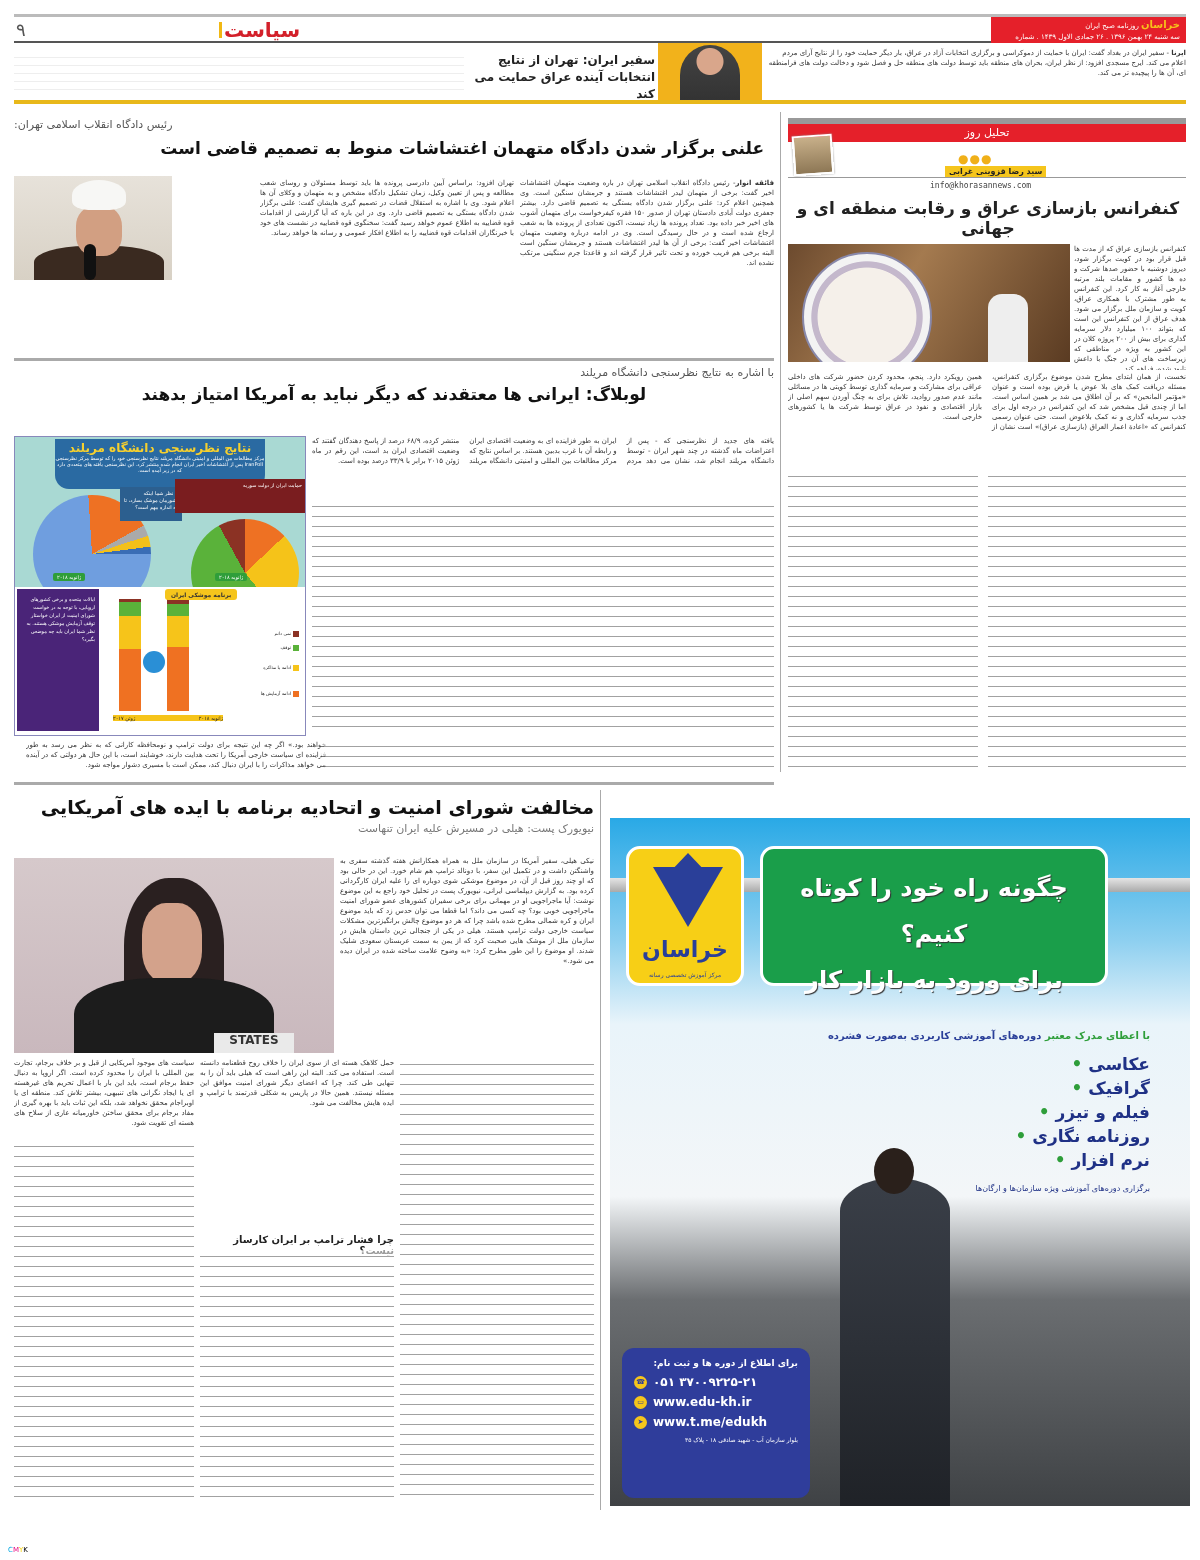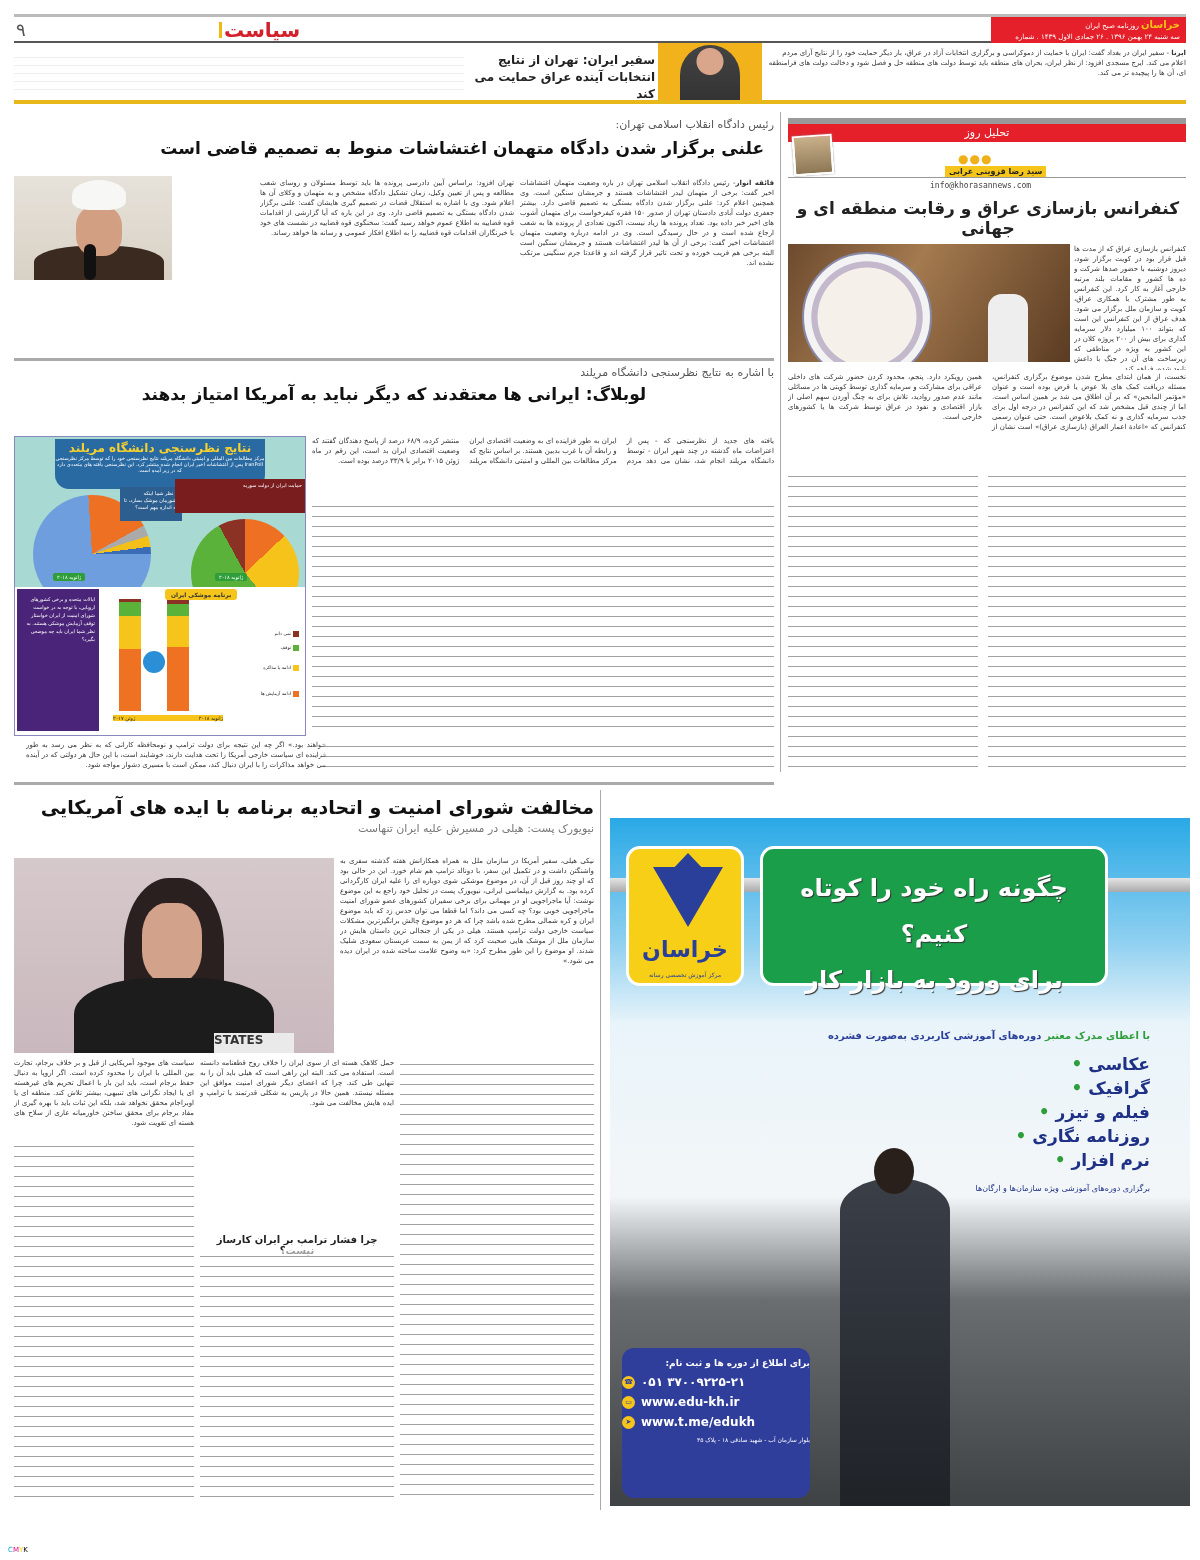--- a/index.html
+++ b/index.html
@@ -56,40 +56,40 @@
   .stacked { position: absolute; bottom: 10px; width: 22px; }
   .legend-item { position: absolute; right: 4px; font-size: 4.5px; line-height: 6px; width: 62px; }
   .legend-item i { display: inline-block; width: 6px; height: 6px; margin-left: 2px; vertical-align: middle; }
   .badge-green { position: absolute; background: #2f9e3a; color: #fff; font-size: 5px; padding: 1px 4px; border-radius: 2px; }
   .missile-label { position: absolute; left: 150px; top: 152px; background: #f5c51c; font-size: 6px; font-weight: bold; padding: 2px 6px; border-radius: 3px; color: #333; }
   
   .haley-photo { left: 14px; top: 858px; width: 320px; height: 195px; background: linear-gradient(#d6c9cb, #c9b8bd); overflow: hidden; }
   .haley-photo .hair { position: absolute; left: 110px; top: 20px; width: 100px; height: 150px; background: #2a2020; border-radius: 45% 45% 10% 10%; }
   .haley-photo .face { position: absolute; left: 128px; top: 45px; width: 60px; height: 80px; background: #d3a28b; border-radius: 40%; }
   .haley-photo .body { position: absolute; left: 60px; top: 120px; width: 200px; height: 90px; background: #1c1c1c; border-radius: 40% 40% 0 0; }
-  .haley-photo .sign { position: absolute; left: 200px; top: 175px; width: 80px; height: 22px; background: #eaeaea; color: #333; font-size: 12px; font-weight: bold; direction: ltr; }
+  .haley-photo .sign { position: absolute; left: 200px; top: 175px; width: 80px; height: 22px; background: #eaeaea; color: #333; font-size: 12px; font-weight: bold; text-align: center; direction: ltr; }
   .subhead { font-size: 10px; font-weight: bold; color: #222; }
   
   .ad { left: 610px; top: 818px; width: 580px; height: 688px; background: linear-gradient(#29a9e6 0%, #8fd0f0 18%, #e9f4fa 30%, #f3f6f8 55%, #6b6e71 70%, #3f4245 100%); overflow: hidden; }
   .ad-logo { position: absolute; left: 16px; top: 28px; width: 118px; height: 140px; background: #f7cf16; border-radius: 14px; border: 3px solid #fff; text-align: center; }
   .ad-logo .tri { position: absolute; left: 24px; top: 18px; width: 0; height: 0; border-left: 35px solid transparent; border-right: 35px solid transparent; border-top: 60px solid #2a3f99; }
   .ad-logo .tri2 { position: absolute; left: 40px; top: 4px; width: 0; height: 0; border-left: 19px solid transparent; border-right: 19px solid transparent; border-bottom: 20px solid #2a3f99; }
   .ad-logo .name { position: absolute; left: 0; right: 0; top: 88px; font-size: 22px; font-weight: bold; color: #2a3f99; }
   .ad-logo .sub { position: absolute; left: 0; right: 0; top: 122px; font-size: 6px; color: #2a3f99; }
   .ad-sign { position: absolute; left: 150px; top: 28px; width: 348px; height: 140px; background: #1a9e4a; border: 3px solid #fff; border-radius: 14px; color: #fff; font-weight: bold; font-size: 24px; line-height: 46px; text-align: center; padding-top: 16px; text-shadow: 1px 1px 1px #333; }
   .ad-rail { position: absolute; left: 0; right: 0; top: 60px; height: 14px; background: linear-gradient(#e5e5e5, #aaa); z-index: 0; }
   .ad-intro { position: absolute; right: 40px; top: 212px; font-size: 10px; font-weight: bold; color: #2a3f99; }
   .ad-intro span { color: #2e9e3a; }
   .ad-list { position: absolute; right: 40px; top: 234px; list-style: none; }
   .ad-list li { font-size: 17px; font-weight: bold; color: #1f3186; line-height: 24px; }
   .ad-list li::after { content: " •"; color: #2e9e3a; }
   .ad-tag { position: absolute; right: 40px; top: 366px; font-size: 8px; font-weight: normal; color: #1f3186; }
   .ad-man { position: absolute; left: 230px; top: 360px; width: 110px; height: 330px; background: linear-gradient(#3a3f48, #1f2227); border-radius: 50% 50% 0 0 / 10% 10% 0 0; }
   .ad-man .head { position: absolute; left: 34px; top: -30px; width: 40px; height: 46px; border-radius: 50%; background: #2a201b; }
-  .ad-contact { position: absolute; left: 12px; top: 530px; width: 188px; height: 150px; background: #2f3d9b; border-radius: 12px; color: #fff; padding: 10px 0; }
+  .ad-contact { position: absolute; left: 12px; top: 530px; width: 188px; height: 150px; background: #2f3d9b; border-radius: 12px; color: #fff; padding: 10px 12px; }
   .ad-contact .ttl { font-size: 9px; font-weight: bold; margin-bottom: 4px; }
   .ad-contact .row { direction: ltr; text-align: left; font-size: 12px; font-weight: bold; line-height: 20px; }
   .ad-contact .row i { display: inline-block; width: 13px; height: 13px; border-radius: 50%; background: #f5c51c; margin-right: 6px; vertical-align: middle; font-size: 7px; color: #2f3d9b; text-align: center; line-height: 13px; font-style: normal; }
   .ad-contact .addr { font-size: 6px; margin-top: 4px; }
   .cmyk { left: 8px; top: 1546px; font-size: 7px; direction: ltr; }
 </style>
 </head>
 <body>
 
 <div class="abs rule-top"></div>
@@ -122,21 +122,21 @@
 <div class="abs conf-photo">
     <div class="seal"></div>
     <div class="man"></div>
   </div>
 <div class="abs text-block" style="left:1074px; top:244px; width:112px; height:126px;">کنفرانس بازسازی عراق که از مدت ها قبل قرار بود در کویت برگزار شود، دیروز دوشنبه با حضور صدها شرکت و ده ها کشور و مقامات بلند مرتبه خارجی آغاز به کار کرد. این کنفرانس به طور مشترک با همکاری عراق، کویت و سازمان ملل برگزار می شود. هدف عراق از این کنفرانس این است که بتواند ۱۰۰ میلیارد دلار سرمایه گذاری برای بیش از ۲۰۰ پروژه کلان در این کشور به ویژه در مناطقی که زیرساخت های آن در جنگ با داعش نابود شده، فراهم کند.</div>
 <div class="abs text-block" style="left:788px; top:372px; width:398px; height:400px; column-count:2; column-gap:10px;">نخست، از همان ابتدای مطرح شدن موضوع برگزاری کنفرانس، مسئله دریافت کمک های بلا عوض یا قرض بوده است و عنوان «مؤتمر المانحین» که بر آن اطلاق می شد بر همین اساس است. اما از چندی قبل مشخص شد که این کنفرانس در درجه اول برای جذب سرمایه گذاری و نه کمک بلاعوض است. حتی عنوان رسمی کنفرانس که «اعادة اعمار العراق (بازسازی عراق)» است نشان از همین رویکرد دارد. پنجم، محدود کردن حضور شرکت های داخلی عراقی برای مشارکت و سرمایه گذاری توسط کویتی ها در مسائلی مانند عدم صدور روادید، تلاش برای به چنگ آوردن سهم اصلی از بازار اقتصادی و نفوذ در عراق توسط شرکت ها یا کشورهای خارجی است.</div>
 <div class="abs lines" style="left:988px; top:470px; width:198px; height:300px;"></div>
 <div class="abs lines" style="left:788px; top:470px; width:190px; height:300px;"></div>
 <div class="abs col-divider" style="left:780px; top:112px; height:660px;"></div>
 
-<div class="abs kicker" style="left:14px; top:118px; width:760px; text-align:right;">رئیس دادگاه انقلاب اسلامی تهران:</div>
+<div class="abs kicker" style="left:14px; top:118px; width:760px; text-align:left;">رئیس دادگاه انقلاب اسلامی تهران:</div>
 <div class="abs headline" style="left:4px; top:138px; width:760px; text-align:right;">علنی برگزار شدن دادگاه متهمان اغتشاشات منوط به تصمیم قاضی است</div>
 <div class="abs text-block" style="left:520px; top:178px; width:254px; height:104px;"><b>فائقه انوار</b><span>- رئیس دادگاه انقلاب اسلامی تهران در باره وضعیت متهمان اغتشاشات اخیر گفت: برخی از متهمان لیدر اغتشاشات هستند و جرمشان سنگین است. وی همچنین اعلام کرد: علنی برگزار شدن دادگاه بستگی به تصمیم قاضی دارد. بیشتر جعفری دولت آبادی دادستان تهران از صدور ۱۵۰ فقره کیفرخواست برای متهمان آشوب های اخیر خبر داده بود. تعداد پرونده ها زیاد نیست، اکنون تعدادی از پرونده ها به شعب ارجاع شده است و در حال رسیدگی است. وی در ادامه درباره وضعیت متهمان اغتشاشات اخیر گفت: برخی از آن ها لیدر اغتشاشات هستند و جرمشان سنگین است البته برخی هم فریب خورده و تحت تاثیر قرار گرفته اند و قاعدتا جرم سنگینی مرتکب نشده اند.</span></div>
 <div class="abs text-block" style="left:260px; top:178px; width:254px; height:104px;">تهران افزود: براساس آیین دادرسی پرونده ها باید توسط مسئولان و روسای شعب مطالعه و پس از تعیین وکیل، زمان تشکیل دادگاه مشخص و به متهمان و وکلای آن ها اعلام شود. وی با اشاره به استقلال قضات در تصمیم گیری هایشان گفت: علنی برگزار شدن دادگاه بستگی به تصمیم قاضی دارد. وی در این باره که آیا گزارشی از اقدامات قوه قضاییه به اطلاع عموم خواهد رسید گفت: سخنگوی قوه قضاییه در نشست های خود با خبرنگاران اقدامات قوه قضاییه را به اطلاع افکار عمومی و رسانه ها خواهد رساند.</div>
 <div class="abs cleric-photo">
     <div class="robe"></div>
     <div class="face"></div>
     <div class="turban"></div>
     <div class="mic"></div>
   </div>
 <div class="abs hrule" style="left:14px; top:358px; width:760px;"></div>
@@ -191,21 +191,21 @@
 <div class="abs kicker" style="left:14px; top:822px; width:580px; text-align:right; color:#777;">نیویورک پست: هیلی در مسیرش علیه ایران تنهاست</div>
 <div class="abs haley-photo">
     <div class="hair"></div>
     <div class="face"></div>
     <div class="body"></div>
     <div class="sign">STATES</div>
   </div>
 <div class="abs text-block" style="left:340px; top:856px; width:254px; height:200px;">نیکی هیلی، سفیر آمریکا در سازمان ملل به همراه همکارانش هفته گذشته سفری به واشنگتن داشت و در تکمیل این سفر، با دونالد ترامپ هم شام خورد. این در حالی بود که او چند روز قبل از آن، در موضوع موشکی شوی دوباره ای را علیه ایران کارگردانی کرده بود. به گزارش دیپلماسی ایرانی، نیویورک پست در تحلیل خود راجع به این موضوع نوشت: آیا ماجراجویی او در مهمانی برای برخی سفیران کشورهای عضو شورای امنیت ماجراجویی خوبی بود؟ چه کسی می داند؟ اما قطعا می توان حدس زد که باید موضوع ایران و کره شمالی مطرح شده باشد چرا که هر دو موضوع چالش برانگیزترین مشکلات سیاست خارجی دولت ترامپ هستند. هیلی در یکی از جنجالی ترین داستان هایش در سازمان ملل از موشک هایی صحبت کرد که از یمن به سمت عربستان سعودی شلیک شدند. او موضوع را این طور مطرح کرد: «به وضوح علامت ساخته شده در ایران دیده می شود.»</div>
 <div class="abs text-block" style="left:200px; top:1058px; width:194px; height:160px;">حمل کلاهک هسته ای از سوی ایران را خلاف روح قطعنامه دانسته است. استفاده می کند. البته این راهی است که هیلی باید آن را به تنهایی طی کند. چرا که اعضای دیگر شورای امنیت موافق این مسئله نیستند. همین حالا در پاریس به شکلی قدرتمند با ترامپ و ایده هایش مخالفت می شود.</div>
 <div class="abs lines" style="left:400px; top:1058px; width:194px; height:440px;"></div>
-<div class="abs subhead" style="left:200px; top:1234px; width:194px; text-align:center;">چرا فشار ترامپ بر ایران کارساز نیست؟</div>
+<div class="abs subhead" style="left:200px; top:1234px; width:194px; text-align:right;">چرا فشار ترامپ بر ایران کارساز نیست؟</div>
 <div class="abs lines" style="left:200px; top:1250px; width:194px; height:248px;"></div>
 <div class="abs text-block" style="left:14px; top:1058px; width:180px; height:440px;">سیاست های موجود آمریکایی از قبل و بر خلاف برجام، تجارت بین المللی با ایران را محدود کرده است. اگر اروپا به دنبال حفظ برجام است، باید این بار با اعمال تحریم های غیرهسته ای یا ایجاد نگرانی های تنبیهی، بیشتر تلاش کند. منطقه ای یا اوبراجام محقق نخواهد شد، بلکه این ثبات باید با بهره گیری از مفاد برجام برای محقق ساختن خاورمیانه عاری از سلاح های هسته ای تقویت شود.</div>
 <div class="abs lines" style="left:14px; top:1140px; width:180px; height:358px;"></div>
 <div class="abs col-divider" style="left:600px; top:790px; height:720px;"></div>
 
 <div class="abs ad">
   <div class="ad-rail"></div>
   <div class="ad-logo">
     <div class="tri2"></div>
       <div class="tri"></div>

